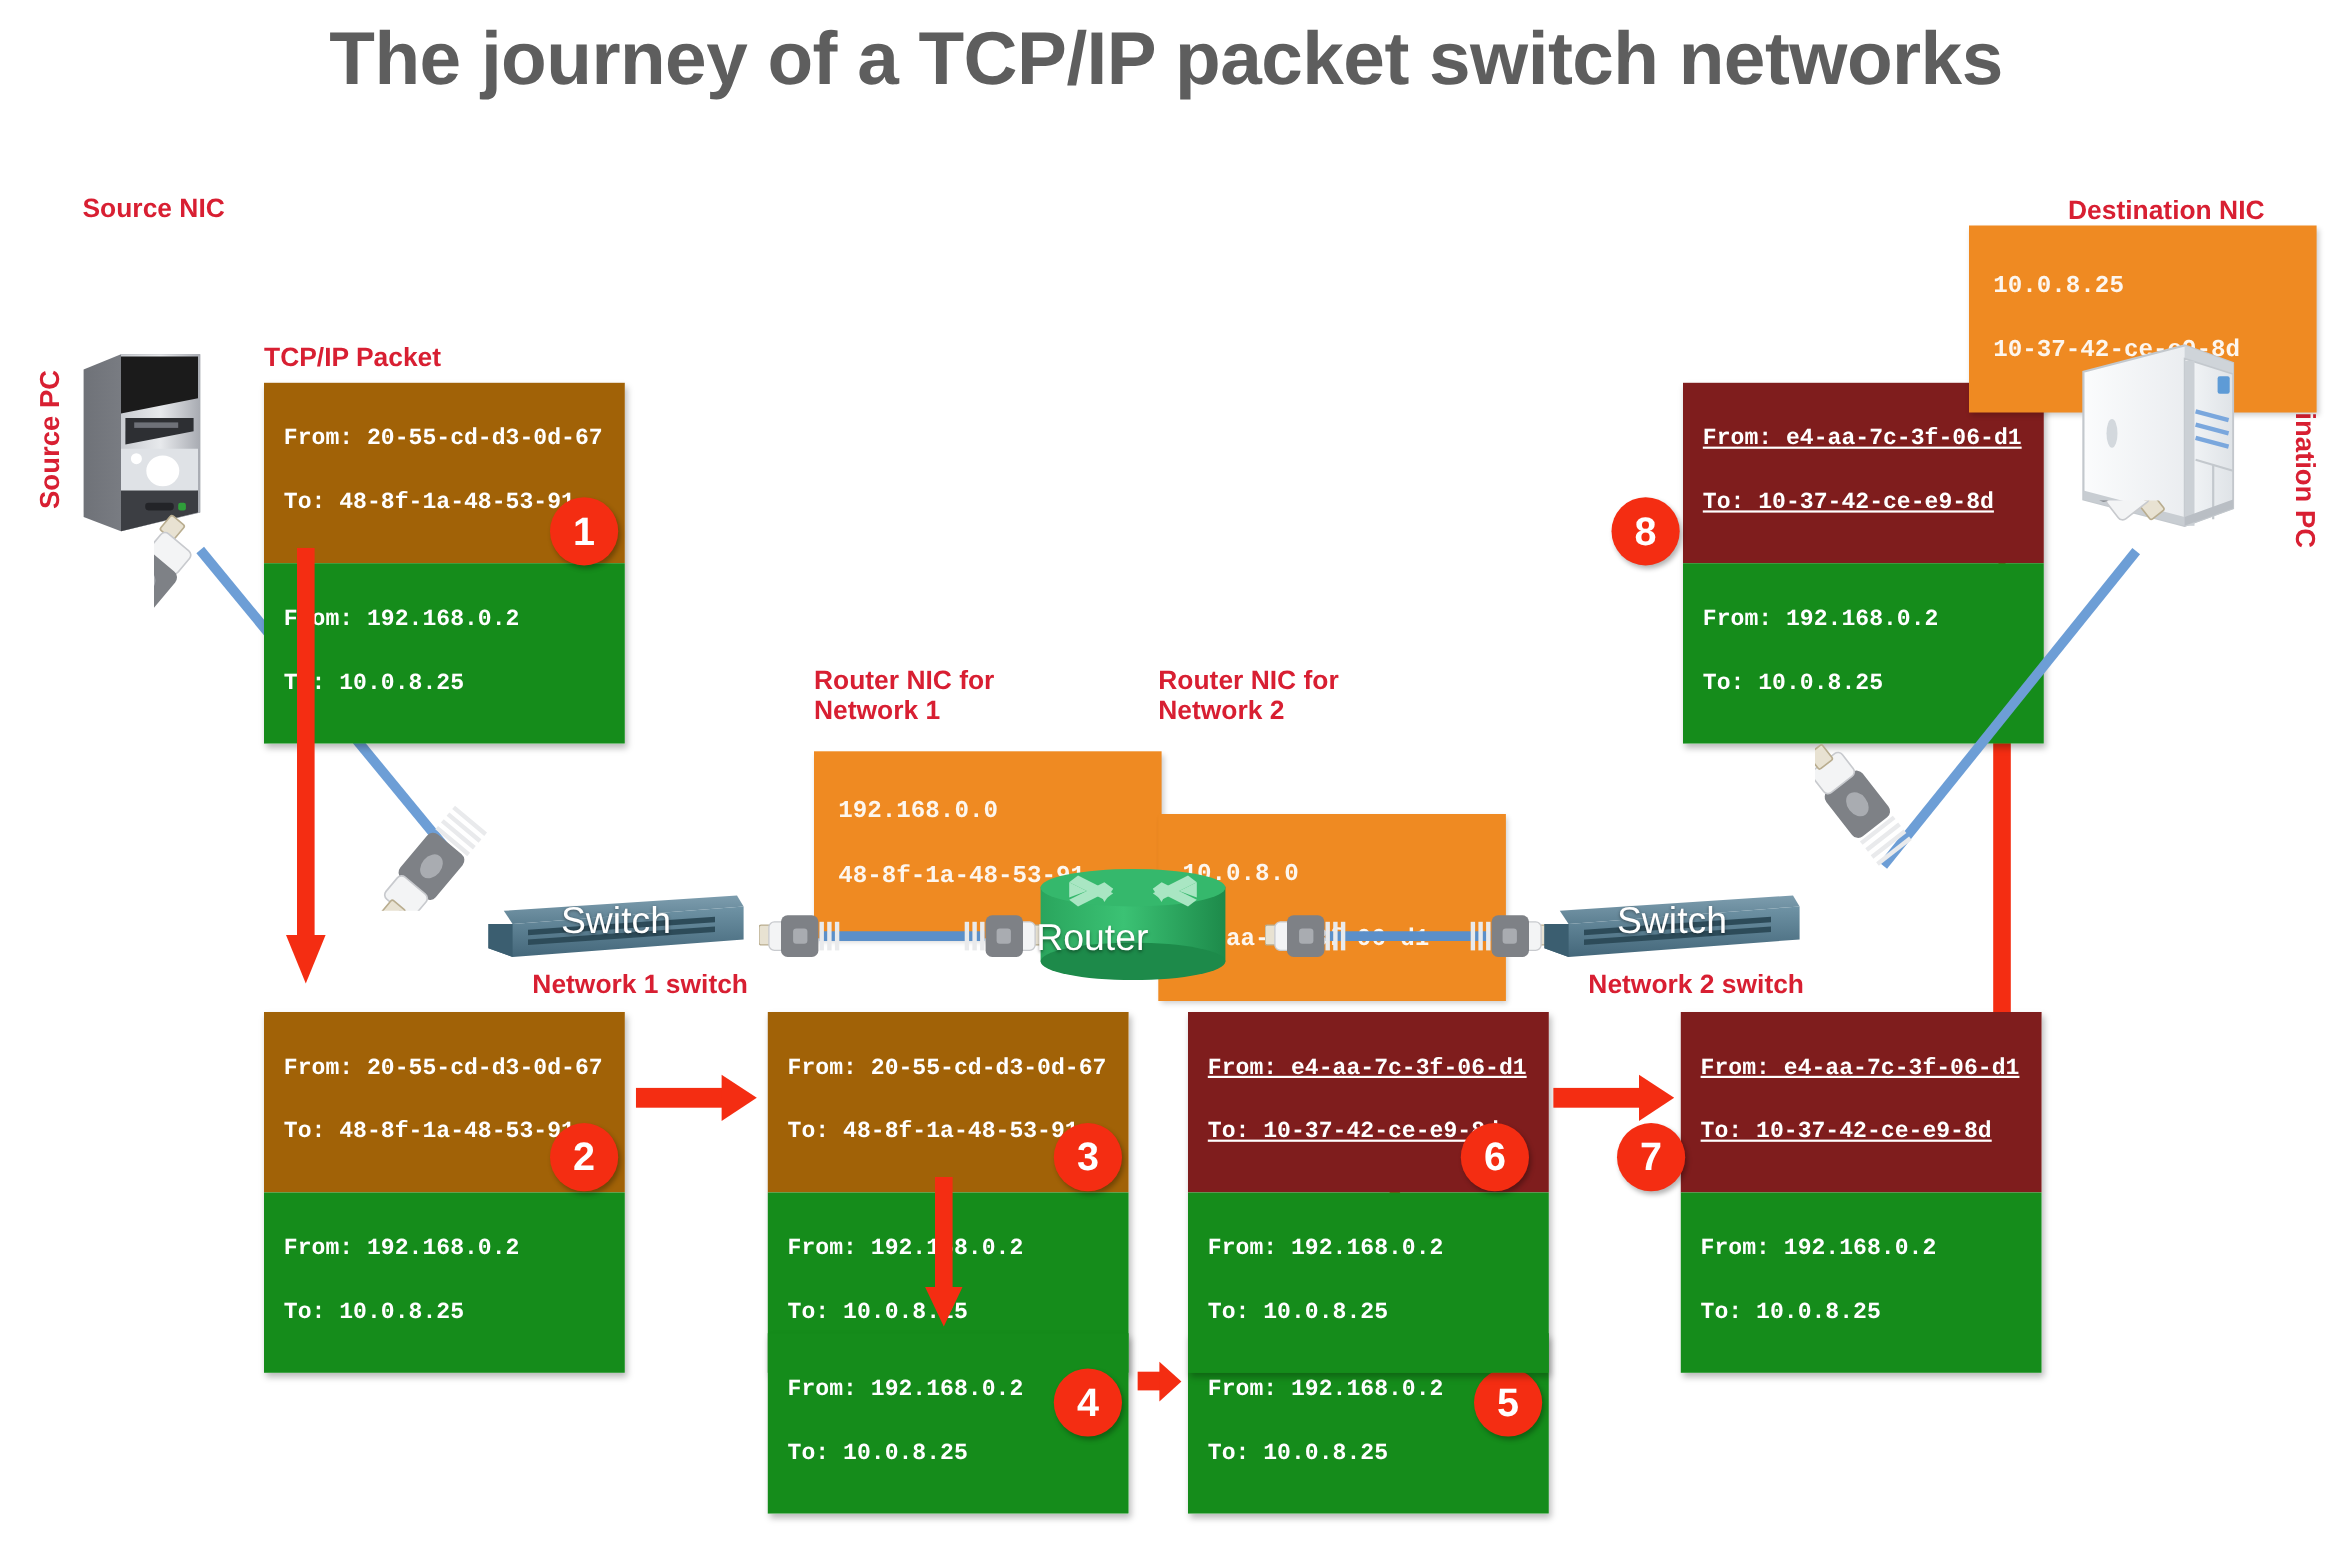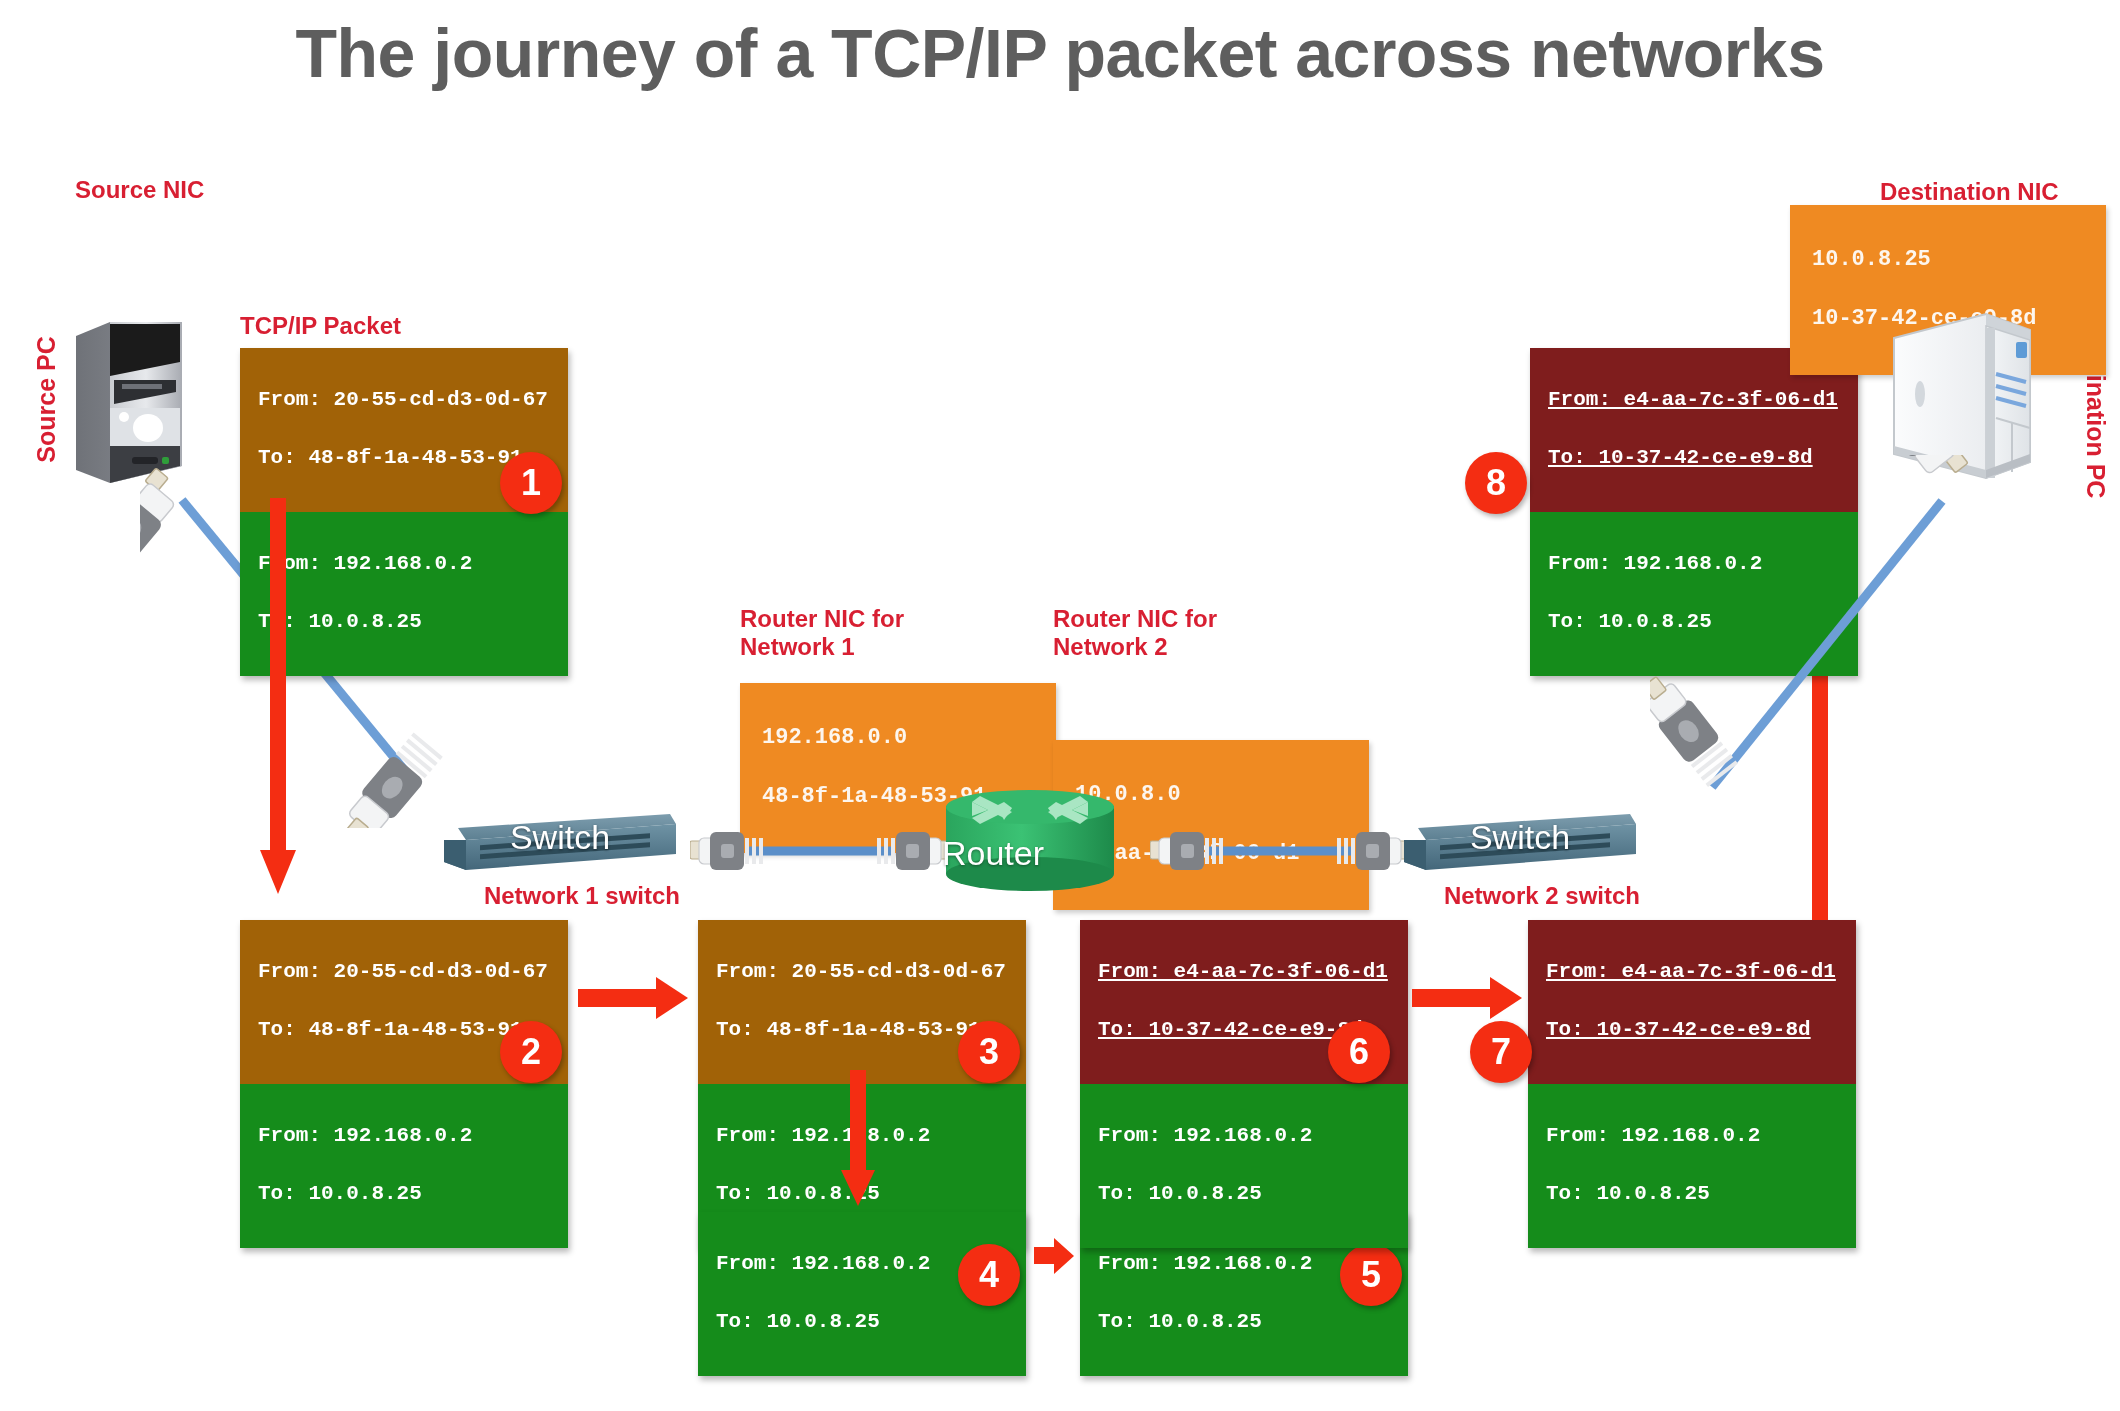--- a/index.html
+++ b/index.html
@@ -91,21 +91,21 @@
     left:0;top:1368px;width:2120px;text-align:center;
     color:#e3e3e3;font-size:24px;
     font-family:"Liberation Sans",sans-serif;white-space:nowrap;
   }
 </style>
 </head>
 <body>
 
 <div id="stage">
 
-  <div class="abs" id="title">The journey of a TCP/IP packet across networks</div>
+  <div class="abs" id="title">The journey of a TCP/IP packet switch networks</div>
 
   <div class="abs vlabel" style="left:-24px;top:385px;width:140px;text-align:center;transform:rotate(-90deg);">Source PC</div>
 
   <div class="abs vlabel" style="left:1995px;top:395px;width:200px;text-align:center;transform:rotate(90deg);">Destination PC</div>
 
   <div class="abs red-label" style="left:75px;top:176px;">Source NIC</div>
 
   <div class="abs" style="left:70px;top:318px;width:120px;height:170px;">
     <svg width="120" height="170" viewBox="0 0 120 170">
       <defs>

